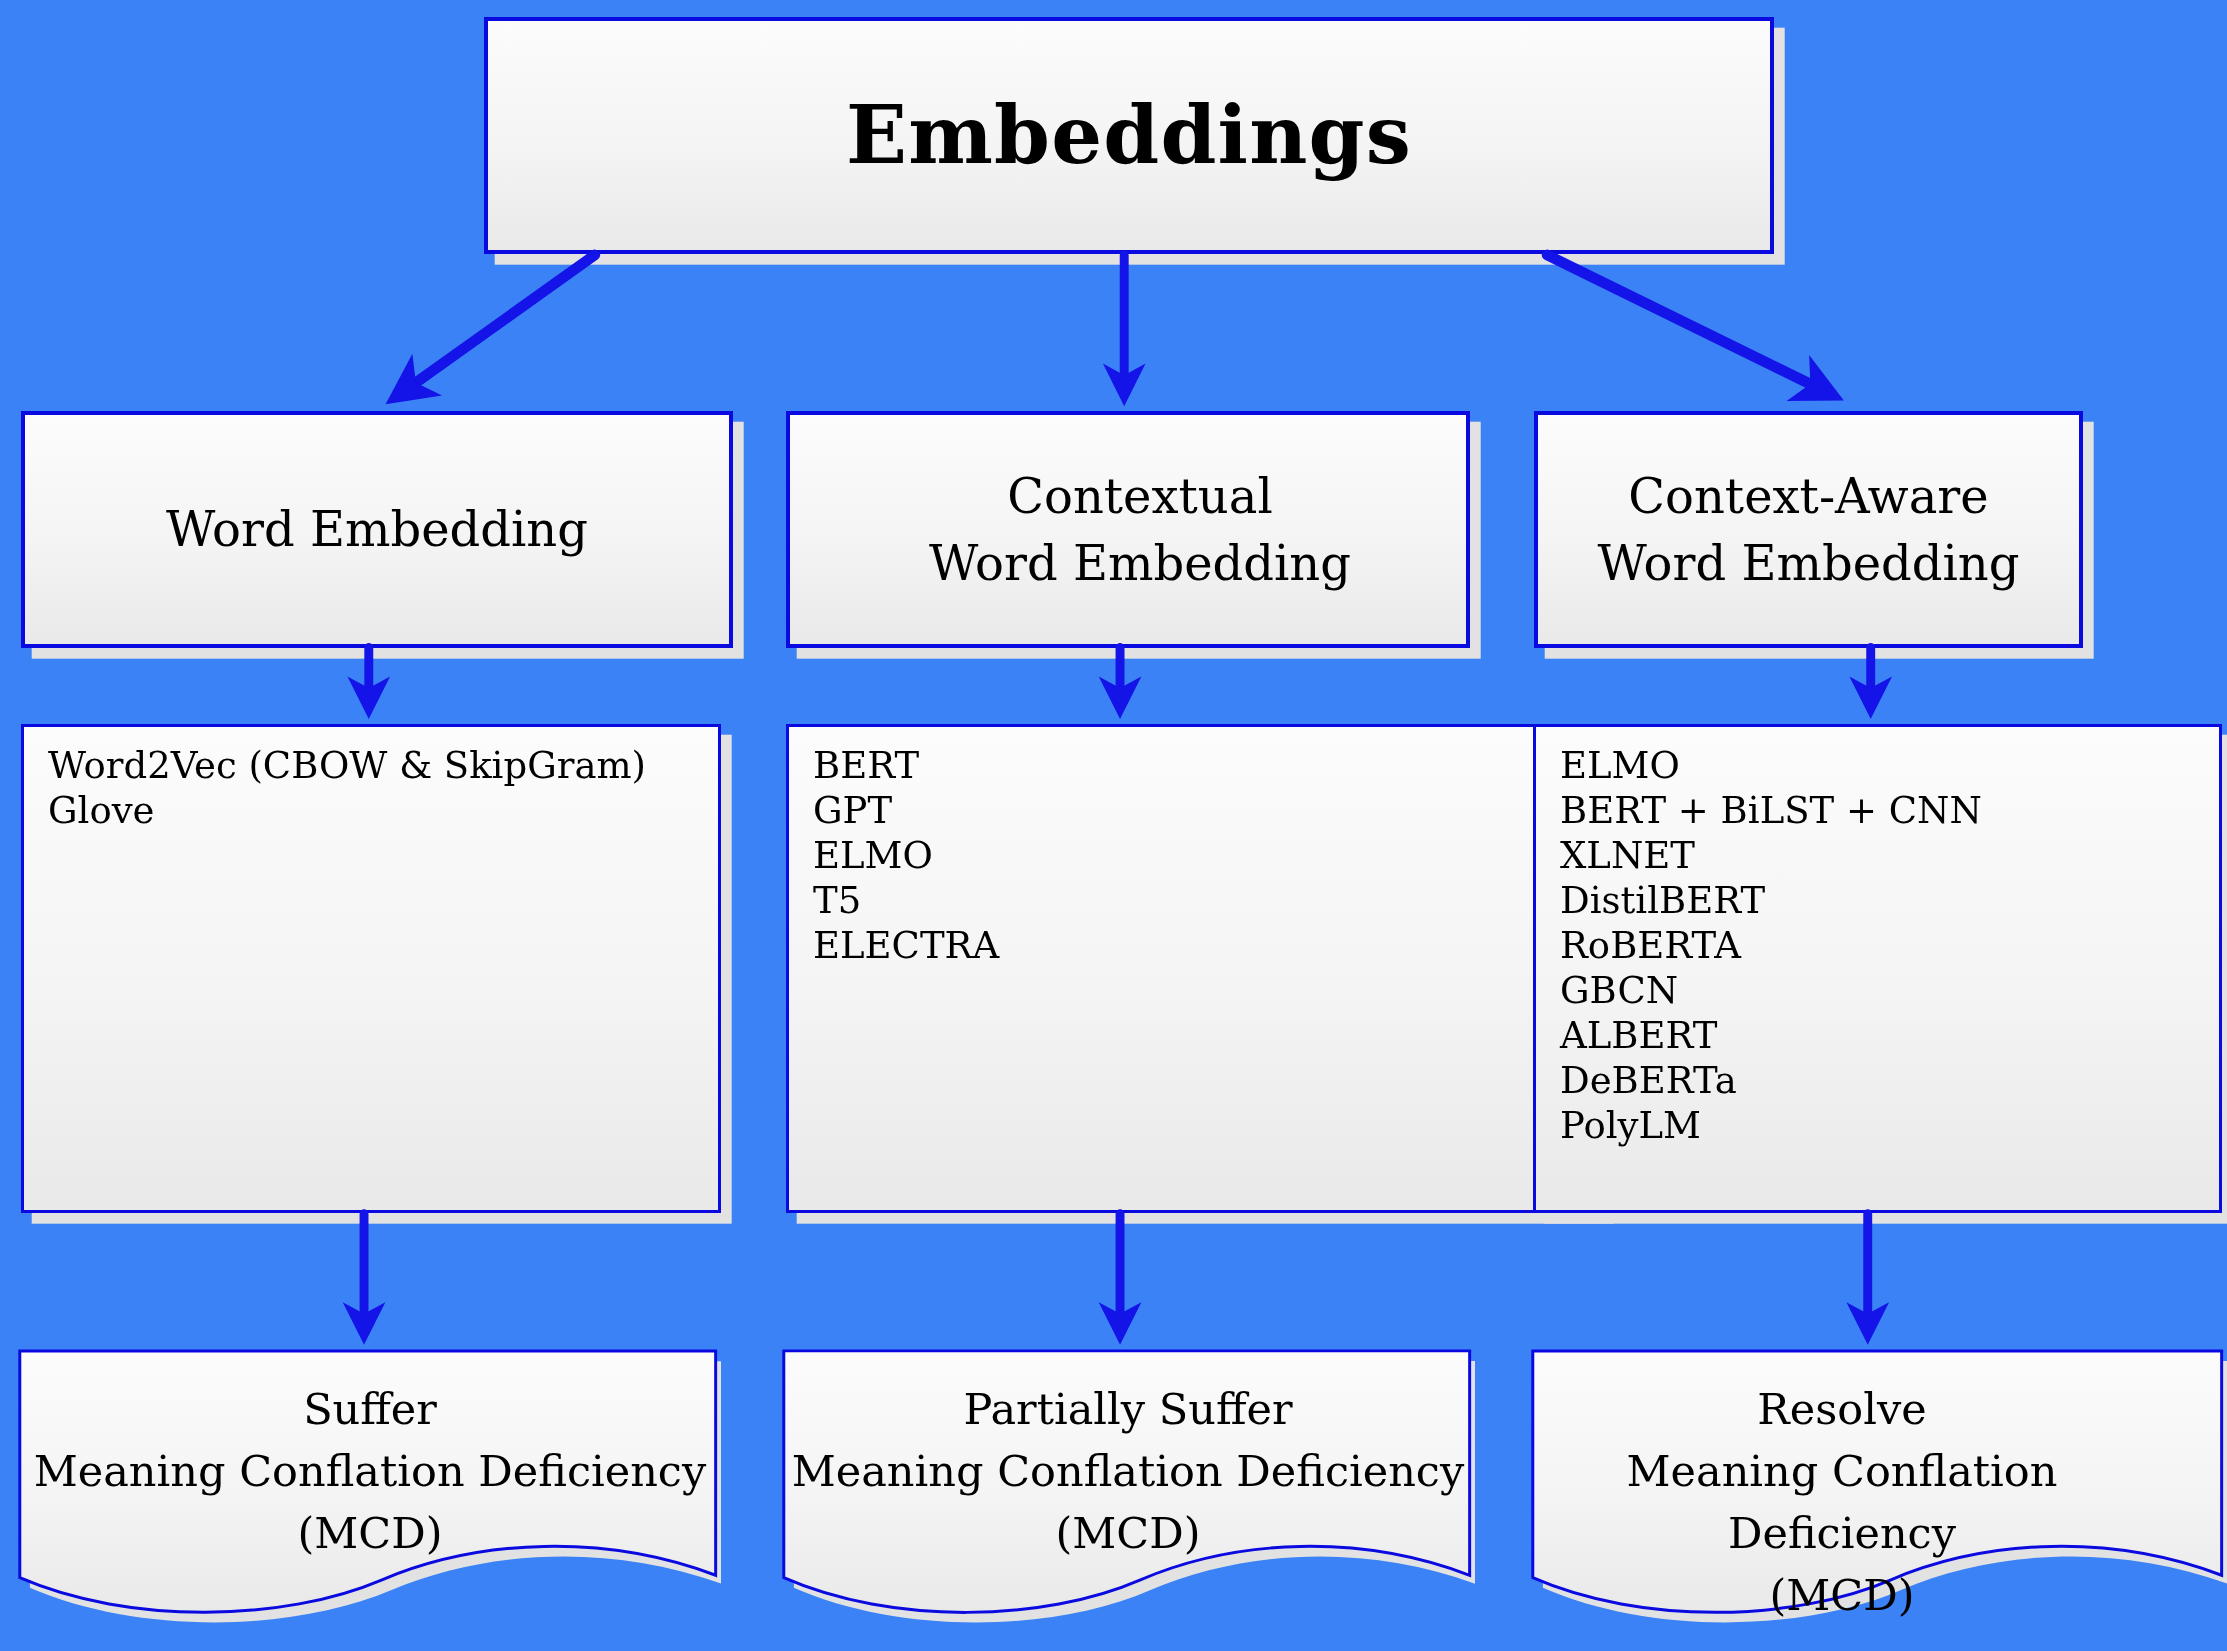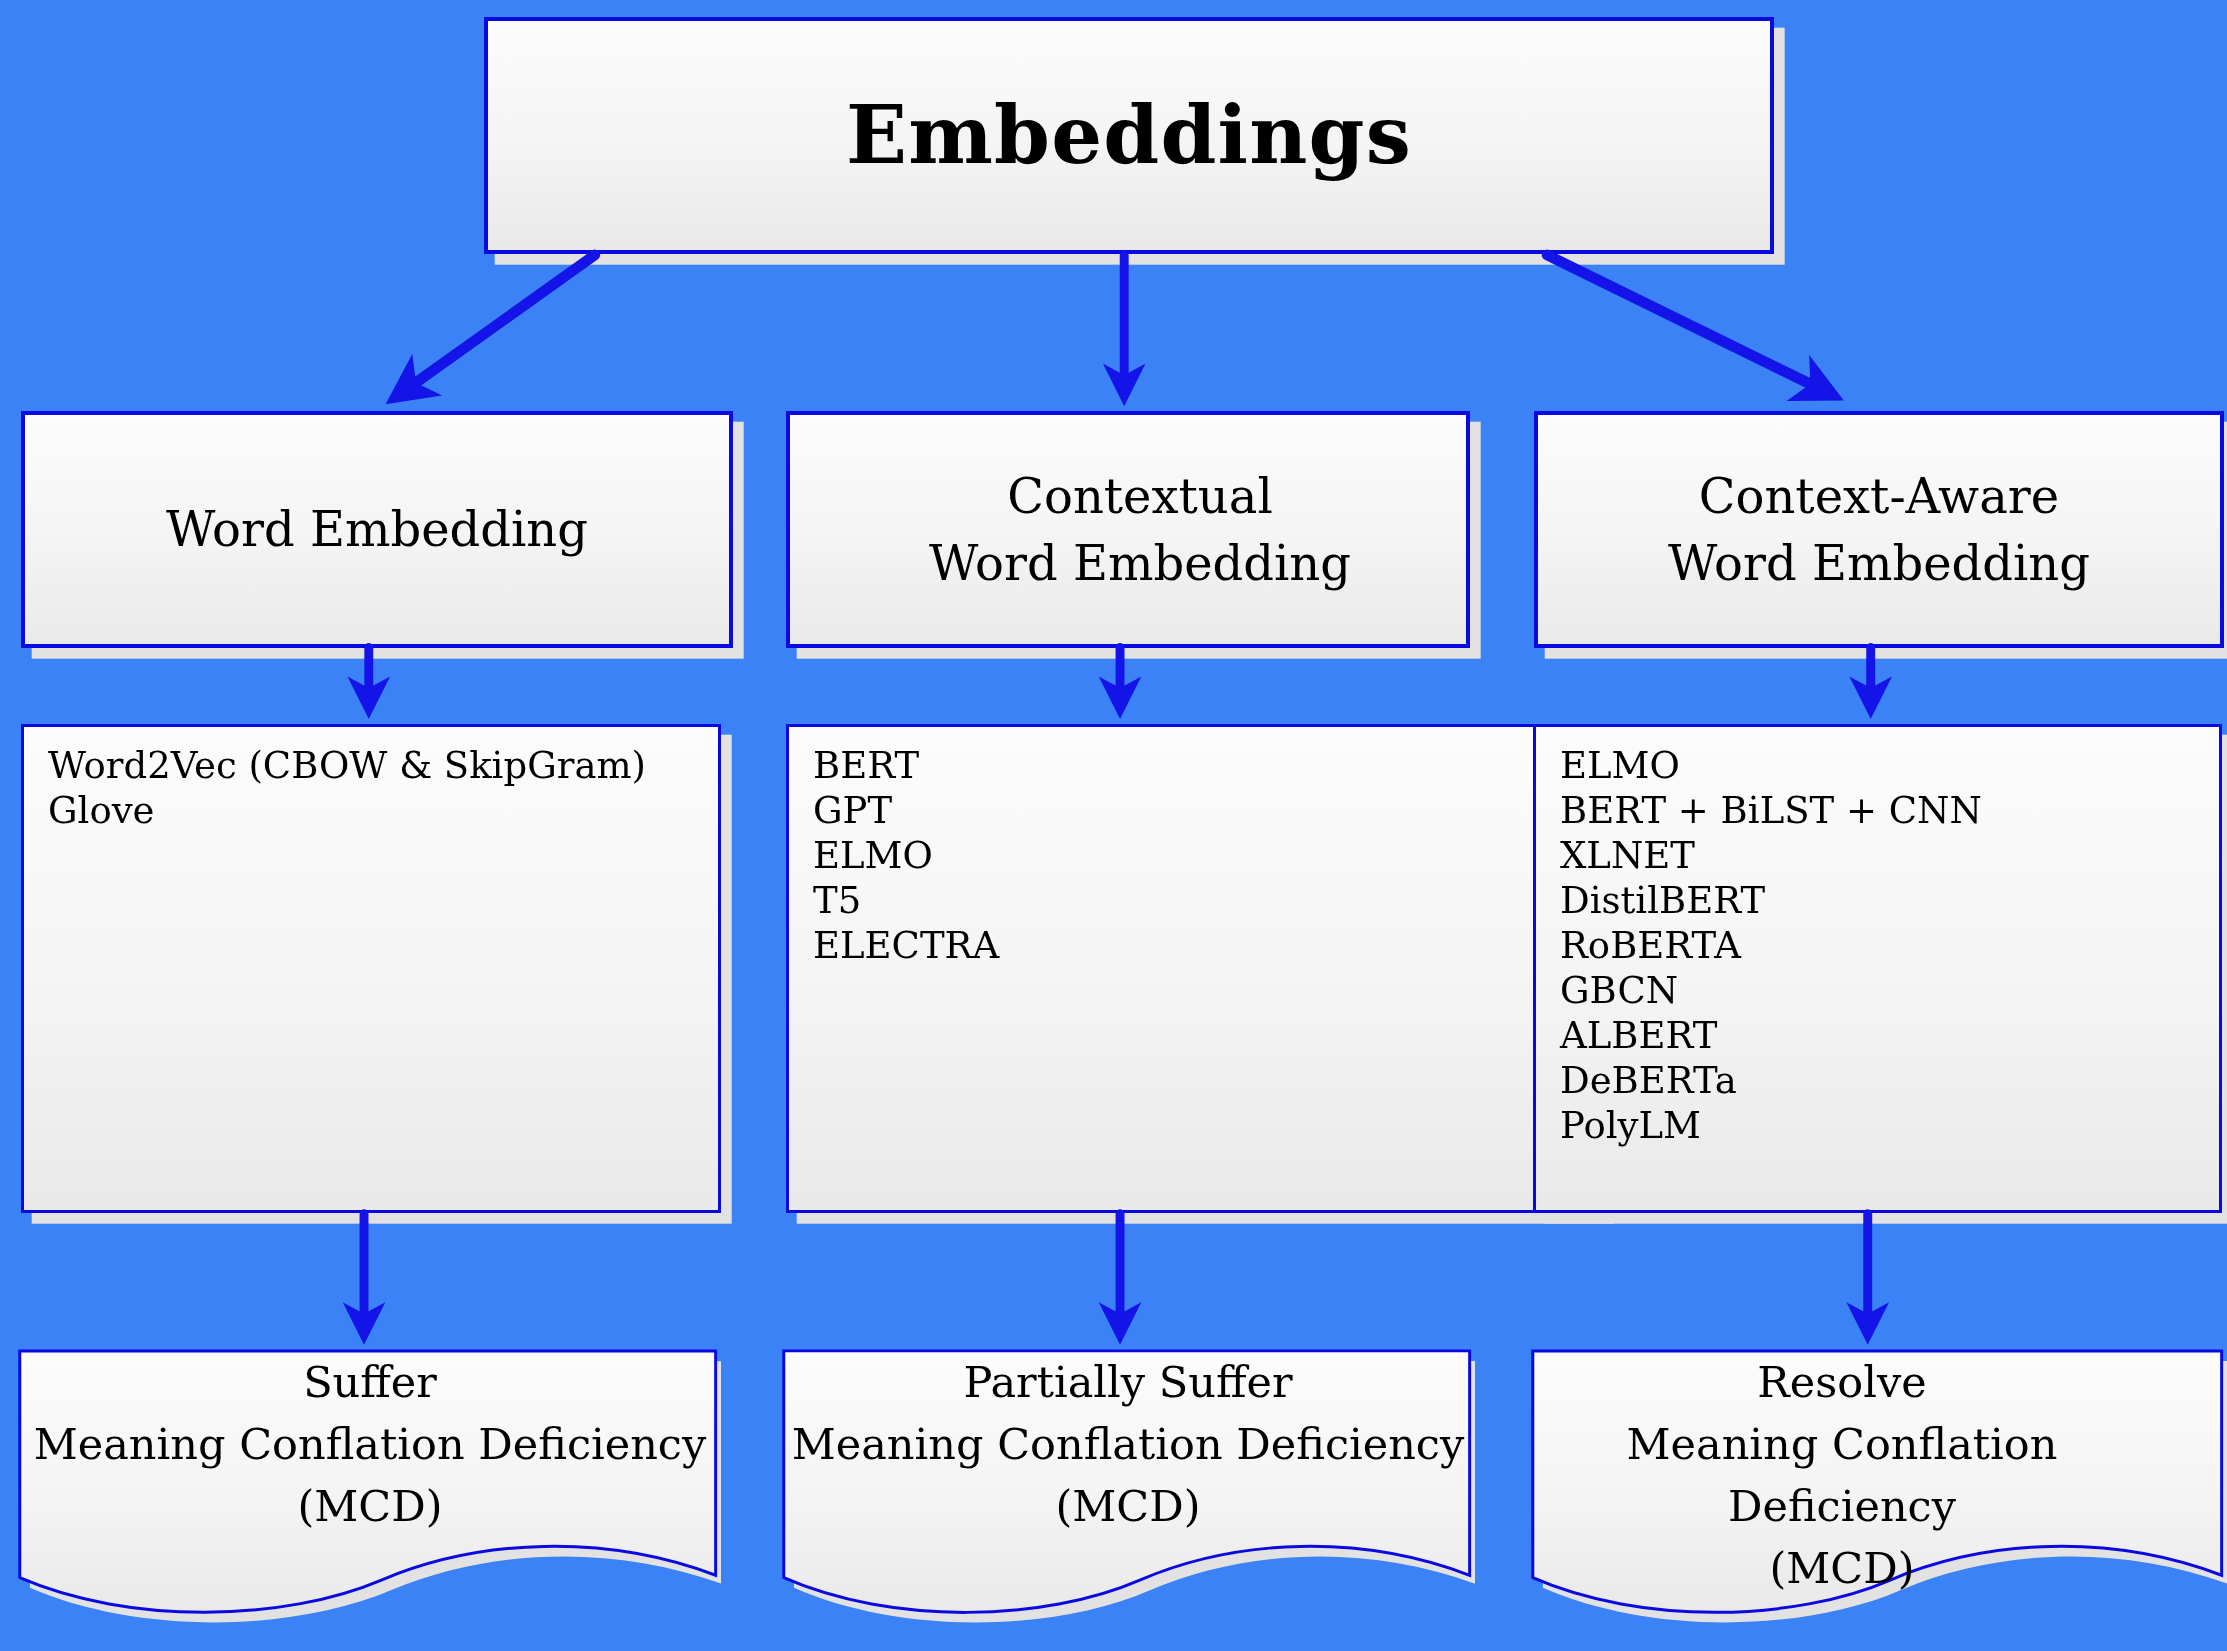--- a/index.html
+++ b/index.html
@@ -31,38 +31,38 @@
   #title-label{
     font-size:80px; font-weight:bold; letter-spacing:1.2px;
   }
   .cat{
     top:411px; height:237px;
     display:flex; flex-direction:column; align-items:center; justify-content:center;
     text-align:center; font-size:48px; line-height:1.38;
   }
   .cat.c1{ left:21px;   width:712px; }
   .cat.c2{ left:786px; width:684px;padding-left:24px; }
-  .cat.c3{ left:1534px; width:690px; }
+  .cat.c3{ left:1534px; width:549px; }
   .list{
     top:724px; height:489px;
     border-width:3px;
     font-size:37px; line-height:45px;
     padding:15.5px 8.3px 0 24px;
   }
   .list.c1{ left:21px;   width:700px; }
   .list.c2{ left:786px; width:817px; }
   .list.c3{ left:1533px; width:689px; }
   .doc-svg{ position:absolute; top:1349px; }
   .doc-svg.c1{ left:18.4px;   }
   .doc-svg.c2{ left:782px; }
   .doc-svg.c3{ left:1531px; }
   .outcome{
     position:absolute; top:1351px;
     text-align:center; font-size:43px; line-height:62px;
-    z-index:3;
+    padding-top:27px; z-index:3;
   }
   .outcome.c1{ left:20px;   width:700px; }
   .outcome.c2{ left:784px; width:688px; }
   .outcome.c3{ left:1533px; width:618px; }
   #arrow-layer{
     position:absolute; left:0; top:0; z-index:4; pointer-events:none;
   }
 </style>
 </head>
 <body>

